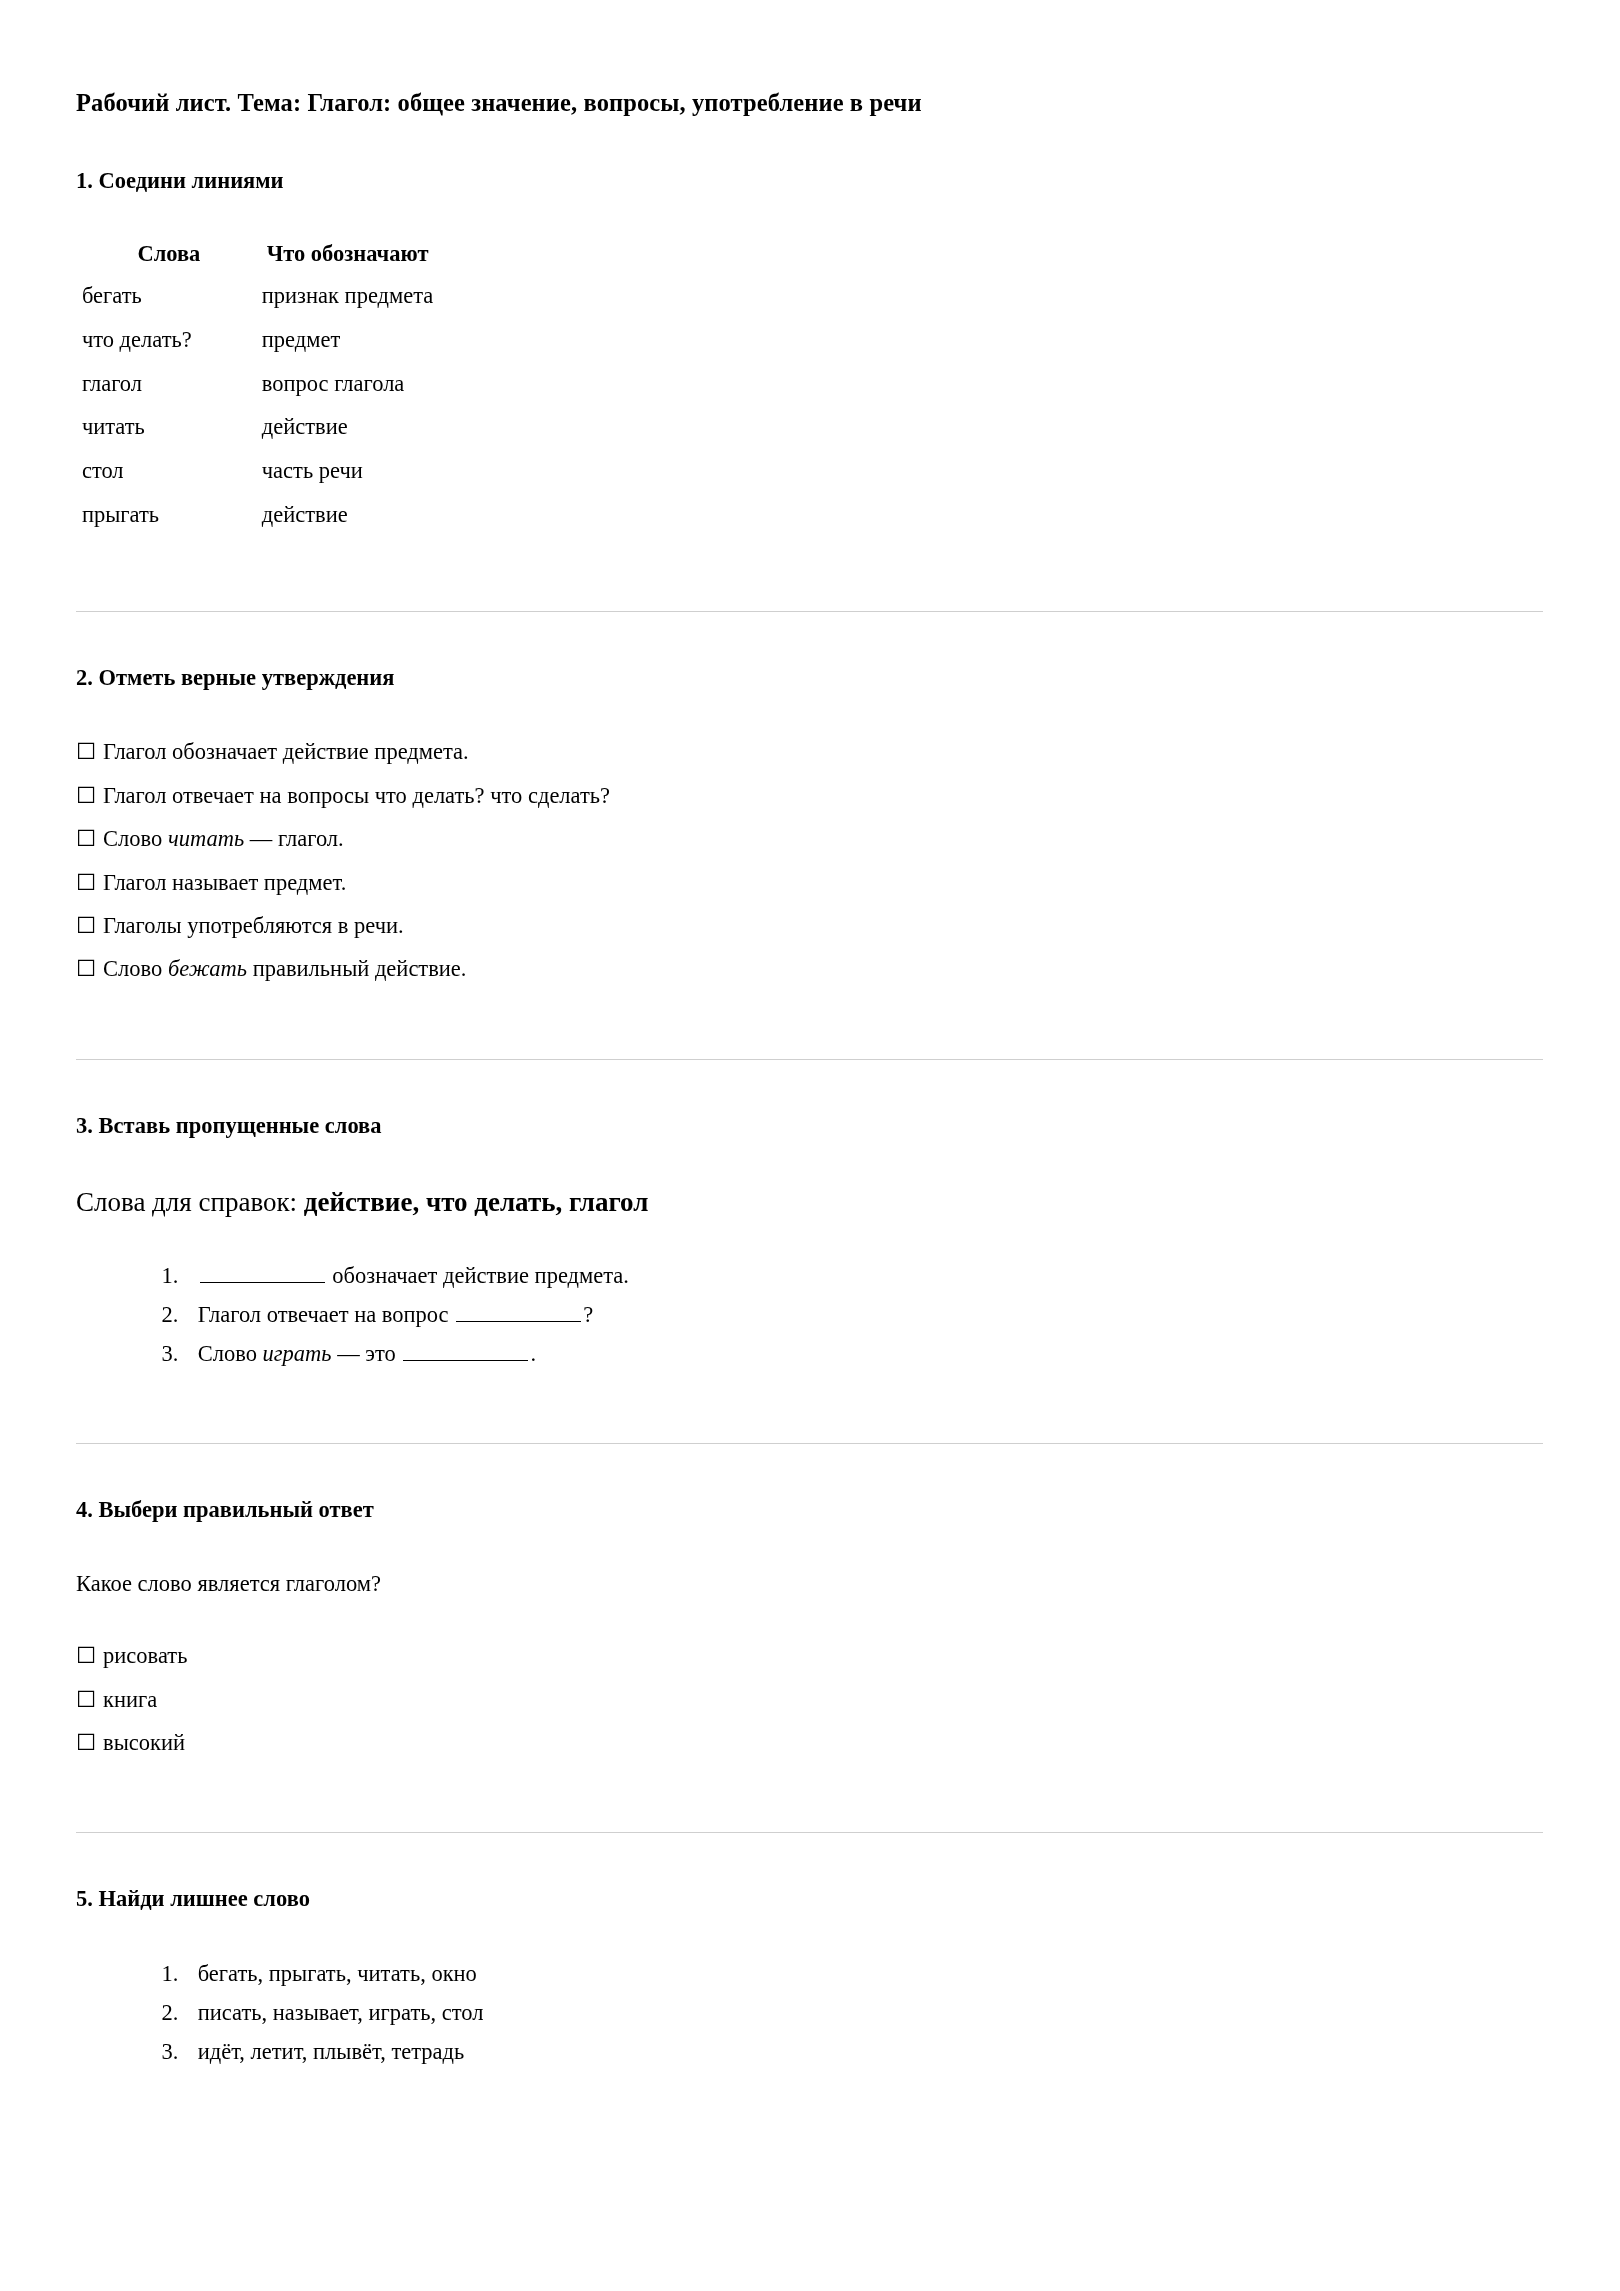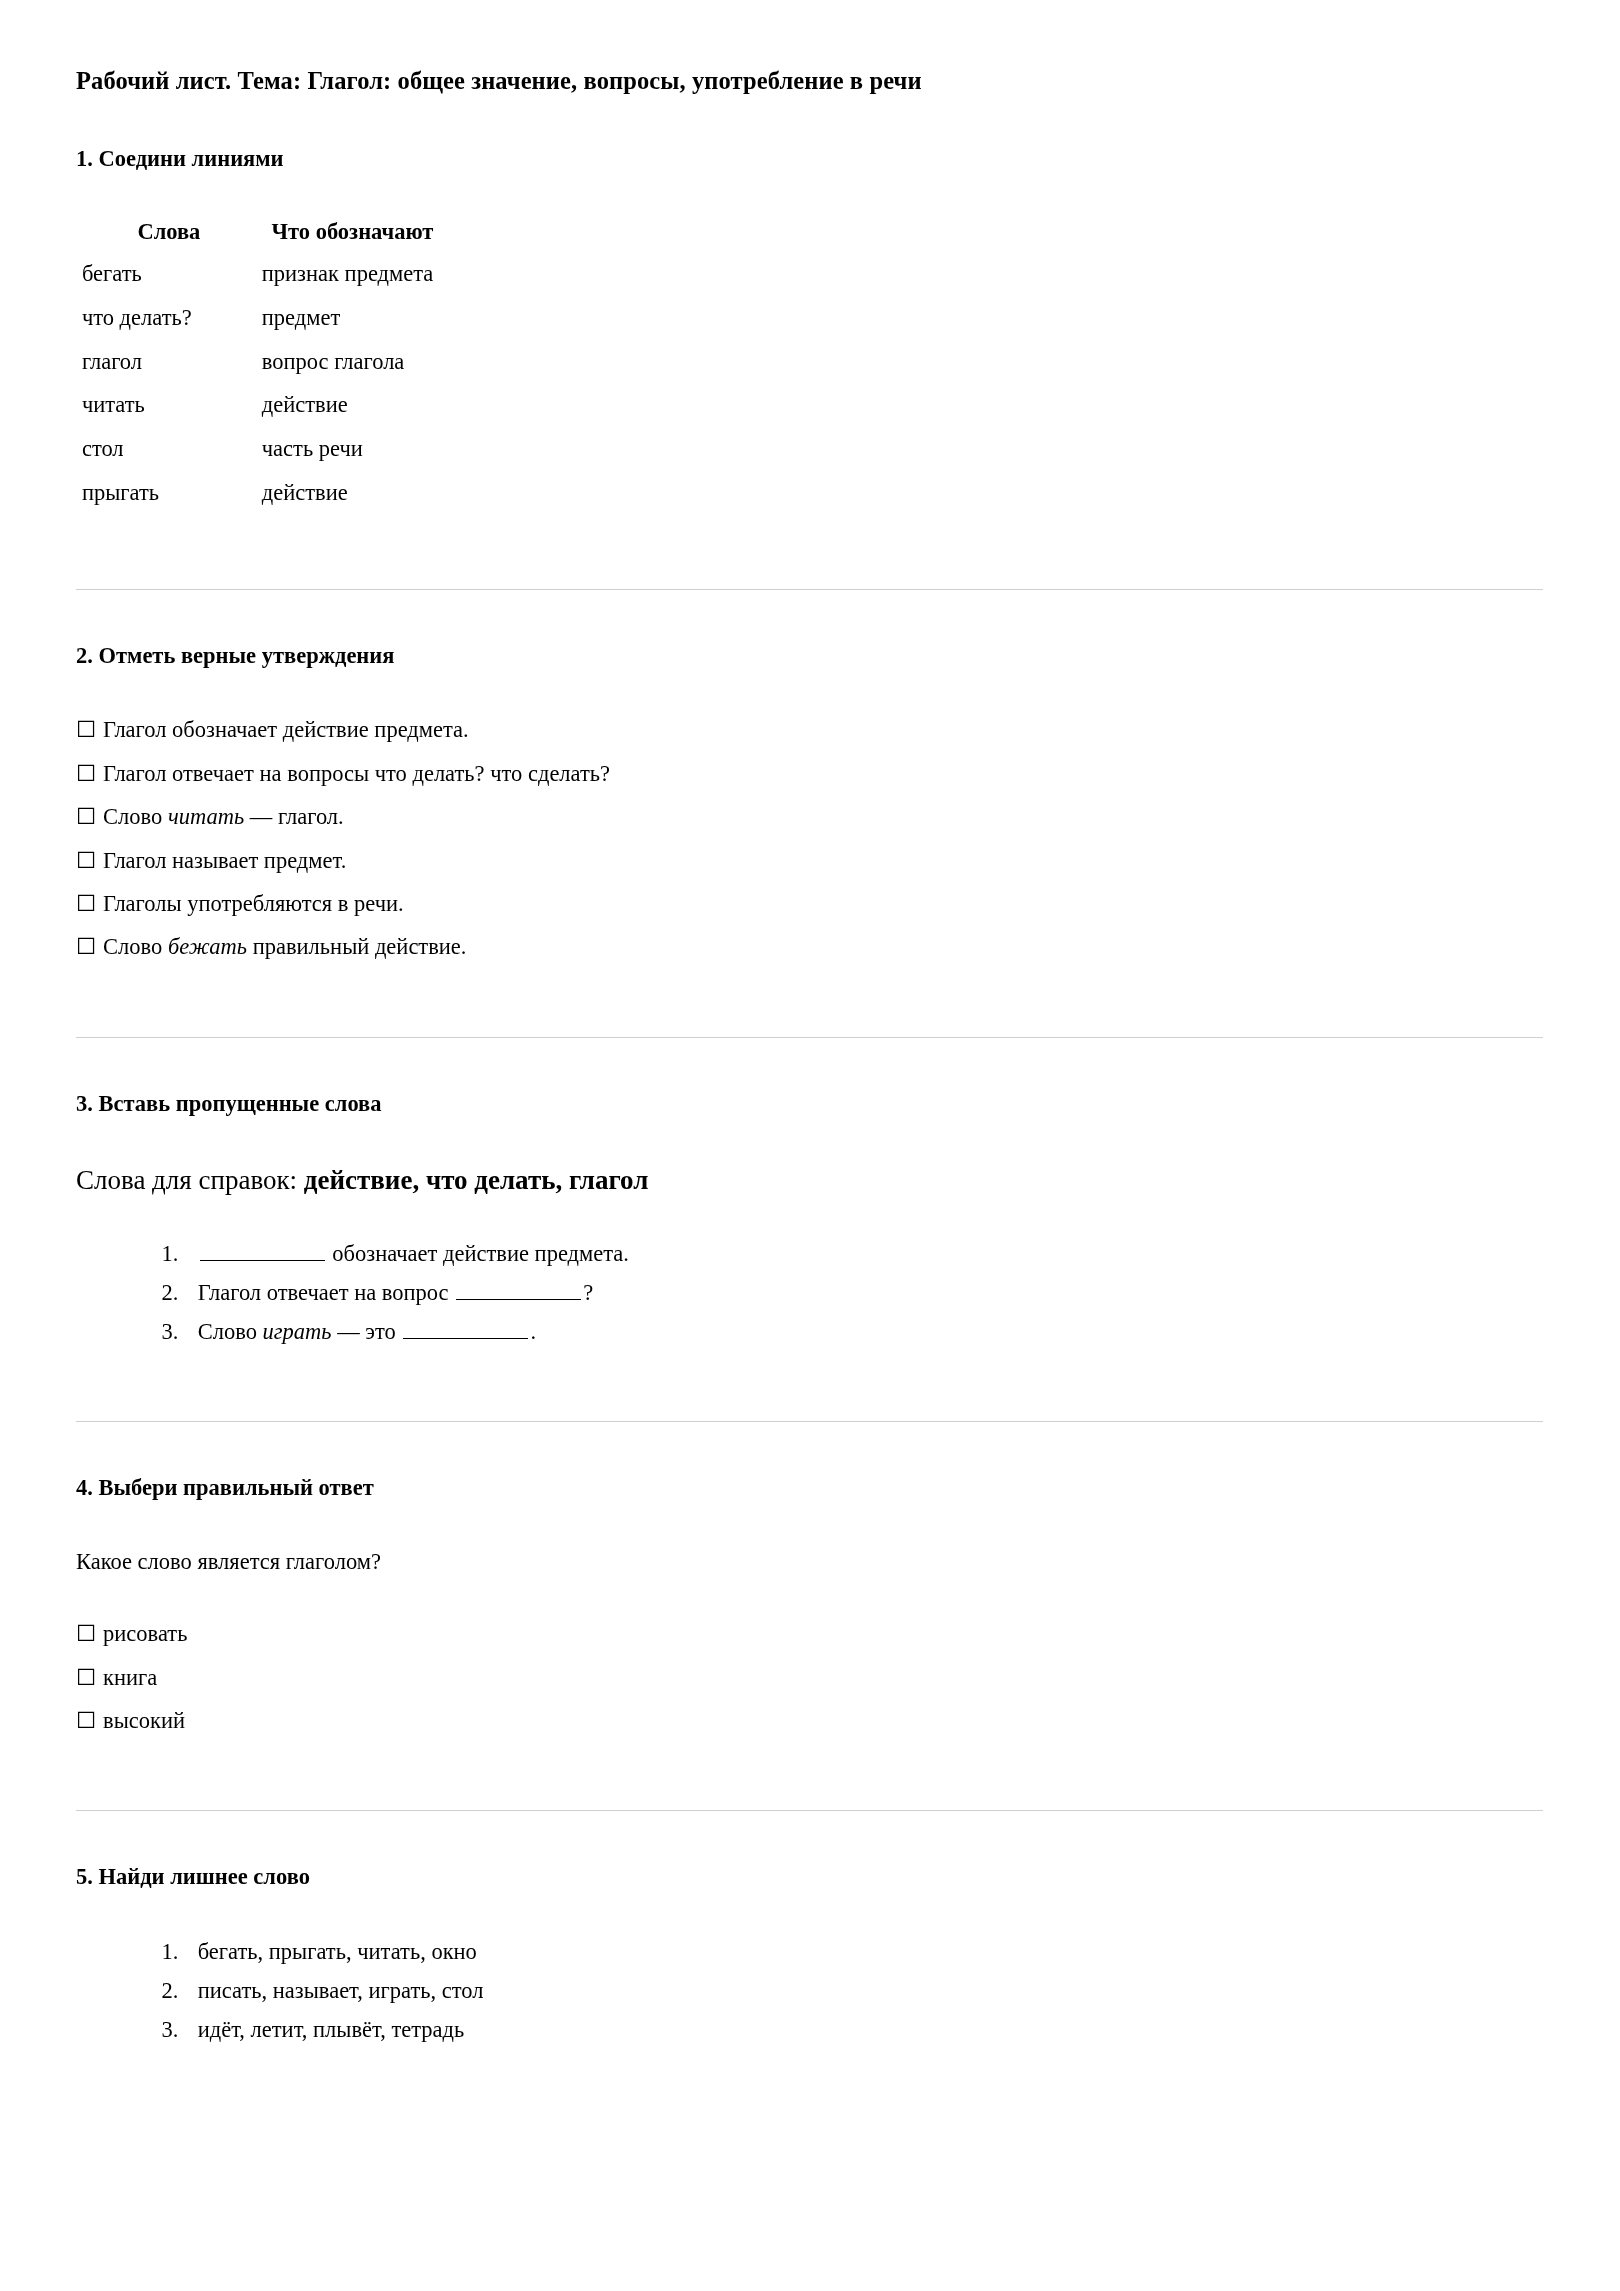--- a/index.html
+++ b/index.html
@@ -11,21 +11,21 @@
     font-family: "Liberation Serif", "DejaVu Serif", serif;
     color: #000000;
     -webkit-font-smoothing: antialiased;
   }
   .page {
     position: relative;
     width: 1620px;
     height: 2292px;
     background: #ffffff;
     box-sizing: border-box;
-    padding: 65px 76px 0 76px;
+    padding: 87px 76px 0 76px;
     overflow: hidden;
   }
   .doc-title {
     font-size: 24.5px;
     font-weight: bold;
     line-height: 1.3;
     margin: 0 0 47px 0;
     letter-spacing: 0.1px;
   }
   .section-heading {
@@ -48,21 +48,21 @@
     font-size: 22.5px;
   }
   .match-table th {
     font-weight: bold;
     text-align: center;
     padding: 0 0 13.7px 0;
     font-size: 22.5px;
     line-height: 1.25;
   }
   .match-table th.col-a { width: 174px; }
-  .match-table th.col-b { text-align: right; padding-left: 5.9px; margin-left: 8px; }
+  .match-table th.col-b { text-align: center; padding-left: 5.9px; margin-left: 8px; }
   .match-table td {
     padding: 0 0 15.7px 0;
     font-size: 22.5px;
     line-height: 1.25;
     vertical-align: top;
   }
   .match-table td.col-a { width: 174px; }
   .match-table td.col-b { padding-left: 5.9px; }
   .sec1-wrap { padding-left: 5.9px; margin-bottom: 27.4px; }
   

